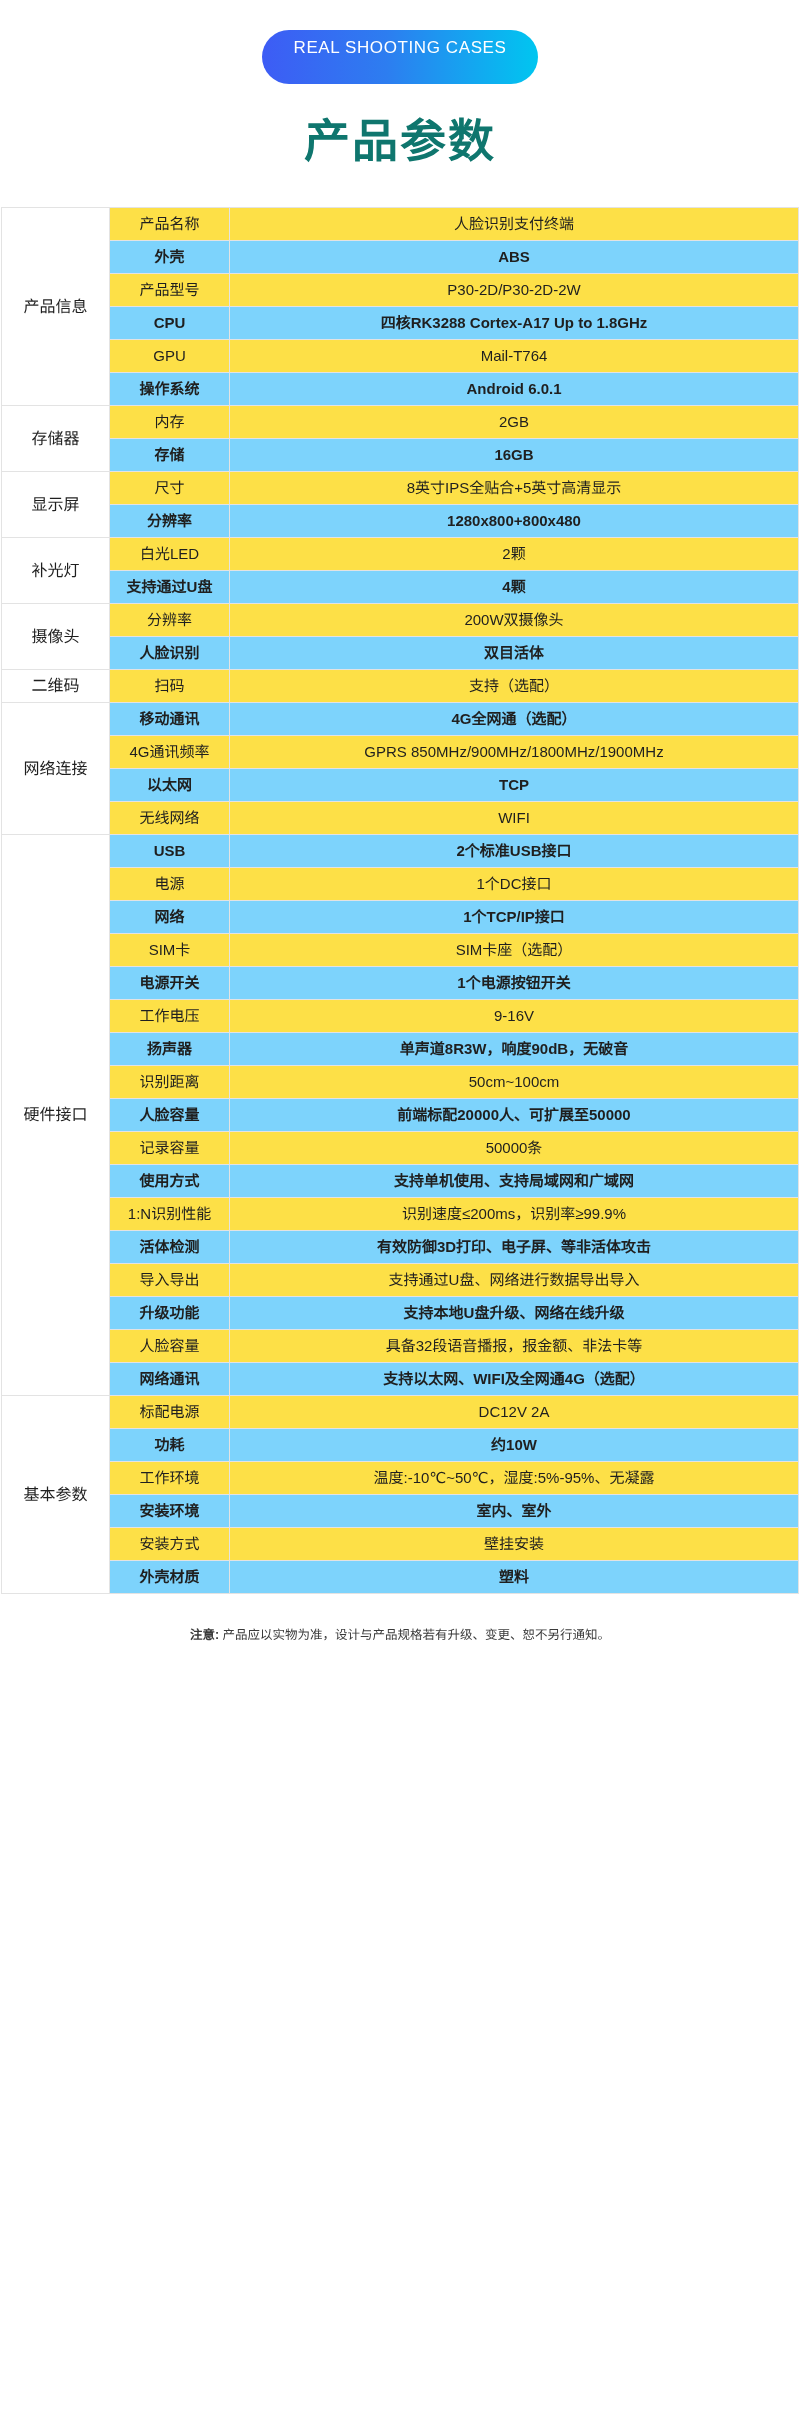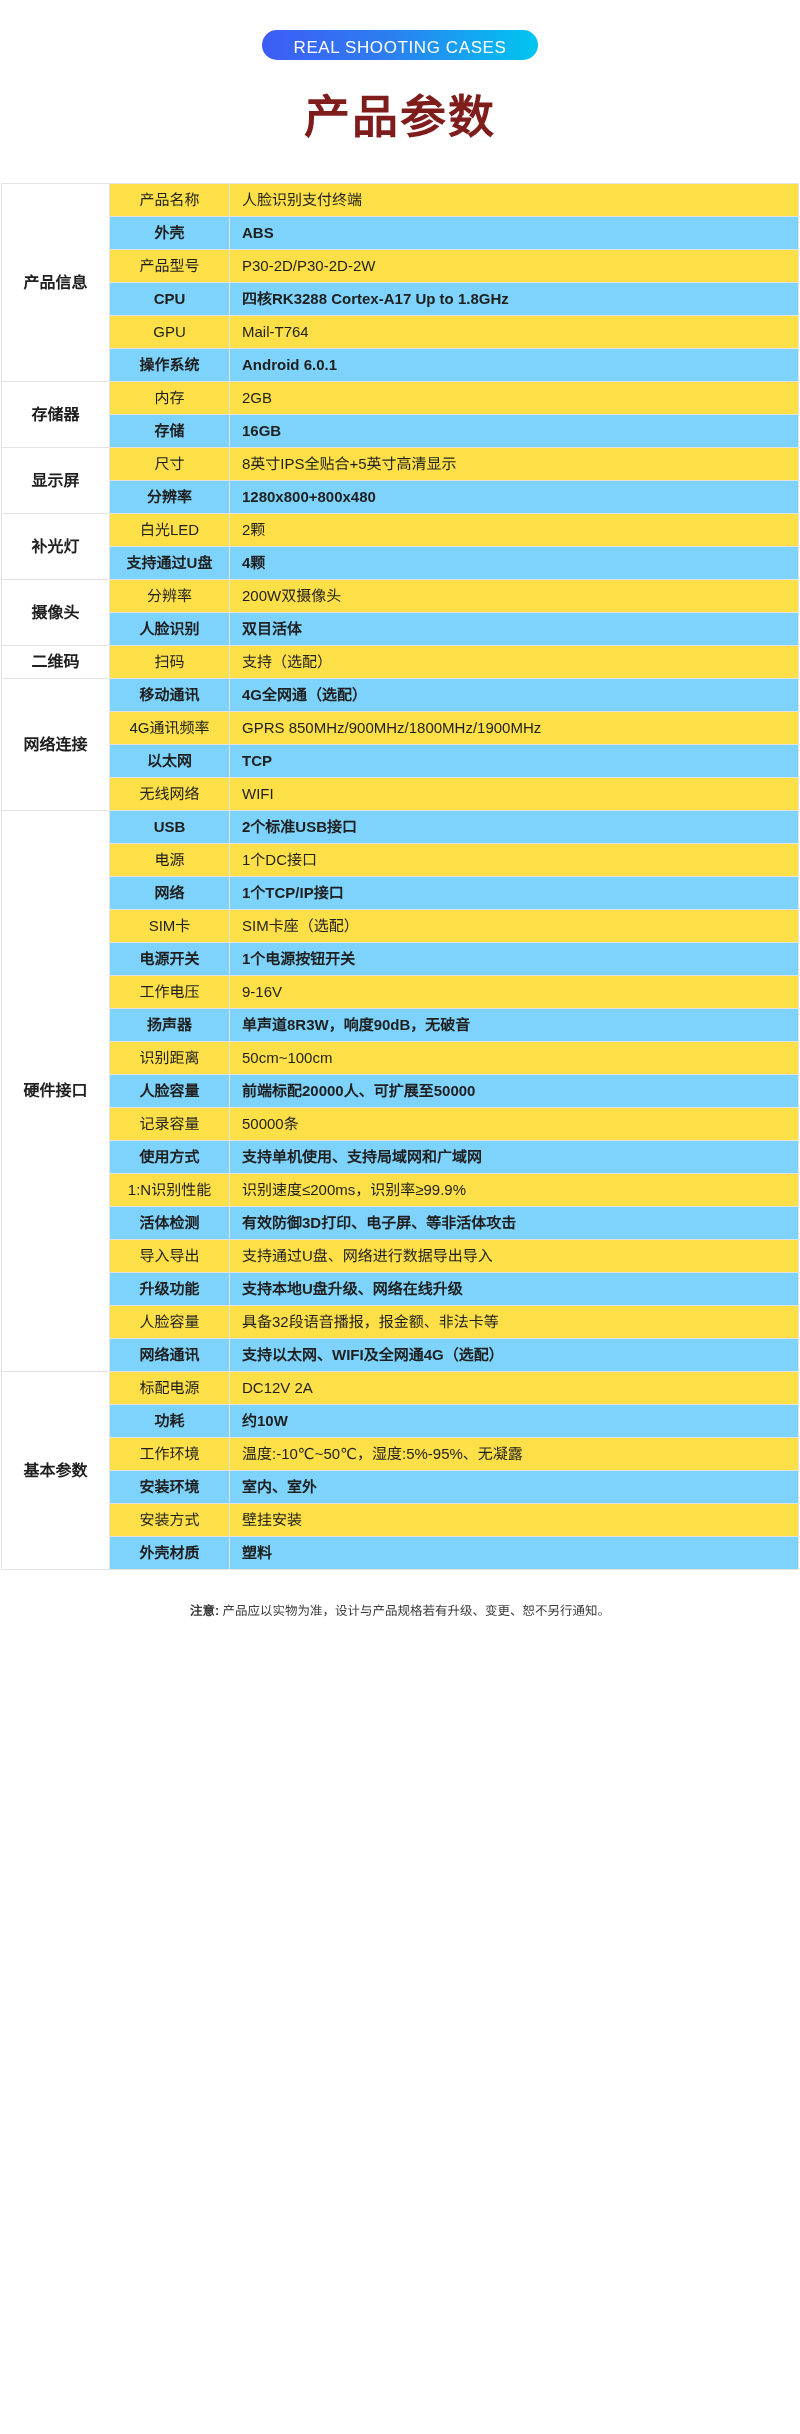--- a/index.html
+++ b/index.html
@@ -27,35 +27,35 @@
   .header {
     text-align: center;
     padding-top: 30px;
   }
   .badge-wrap {
     display: flex;
     justify-content: center;
   }
   .badge {
     display: inline-block;
-    padding: 9px 32px 4px 32px;
+    padding: 9px 32px 28px 32px;
     border-radius: 999px;
     background: linear-gradient(90deg, #3d5cf5 0%, #2d7df0 45%, #00c6f0 100%);
     color: #ffffff;
     font-size: 17px;
     letter-spacing: 0.6px;
     line-height: 1;
     white-space: nowrap;
   }
   .page-title {
     margin: 30px 0 16px 0;
     font-size: 46px;
     font-weight: bold;
     letter-spacing: 2px;
-    color: #7f1d1d;
+    color: #0f766e;
     line-height: 1.2;
   }
 
   
   .spec-table-wrap {
     margin-top: 38px;
     padding: 0 1px;
   }
   table.spec {
     width: 798px;
@@ -68,33 +68,33 @@
     padding: 0 12px;
     height: 33px;
     vertical-align: middle;
     line-height: 1.35;
     color: #1f1f1f;
     word-break: break-word;
   }
   td.cat {
     width: 108px;
     text-align: center;
-    font-weight: bold;
+    font-weight: normal;
     background: #ffffff;
     font-size: 16px;
     padding: 0 4px;
   }
   td.key {
     width: 120px;
     text-align: center;
     font-size: 15px;
     padding: 0 4px;
   }
   td.val {
-    text-align: left;
+    text-align: center;
     font-size: 15px;
     padding-left: 14px;
   }
   tr.odd td.key, tr.odd td.val { background: #fde047; }
   tr.even td.key, tr.even td.val { background: #7dd3fc; font-weight: bold; }
 
   
   .footer-note {
     margin-top: 18px;
     padding: 14px 20px 26px 20px;

